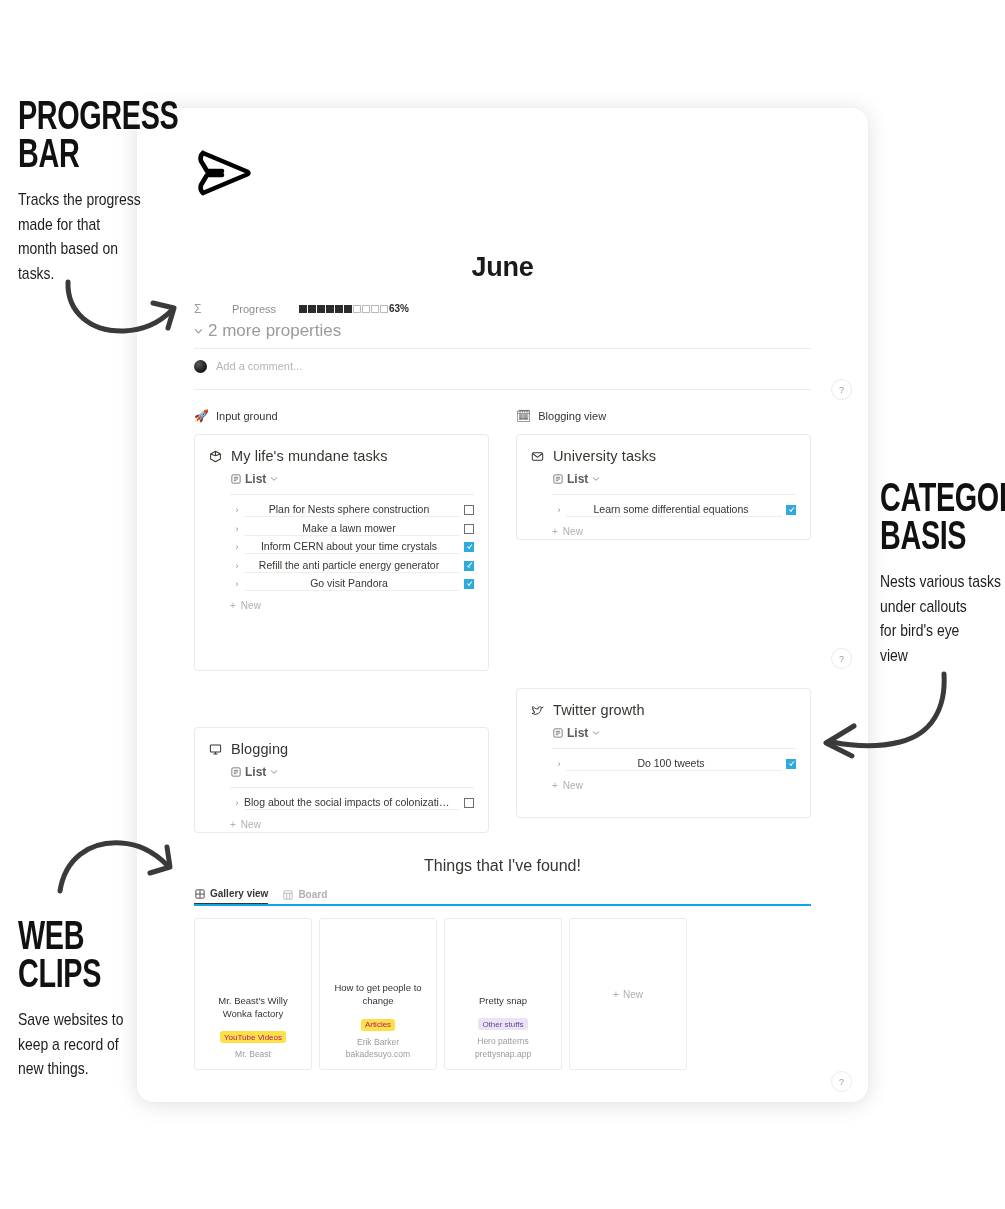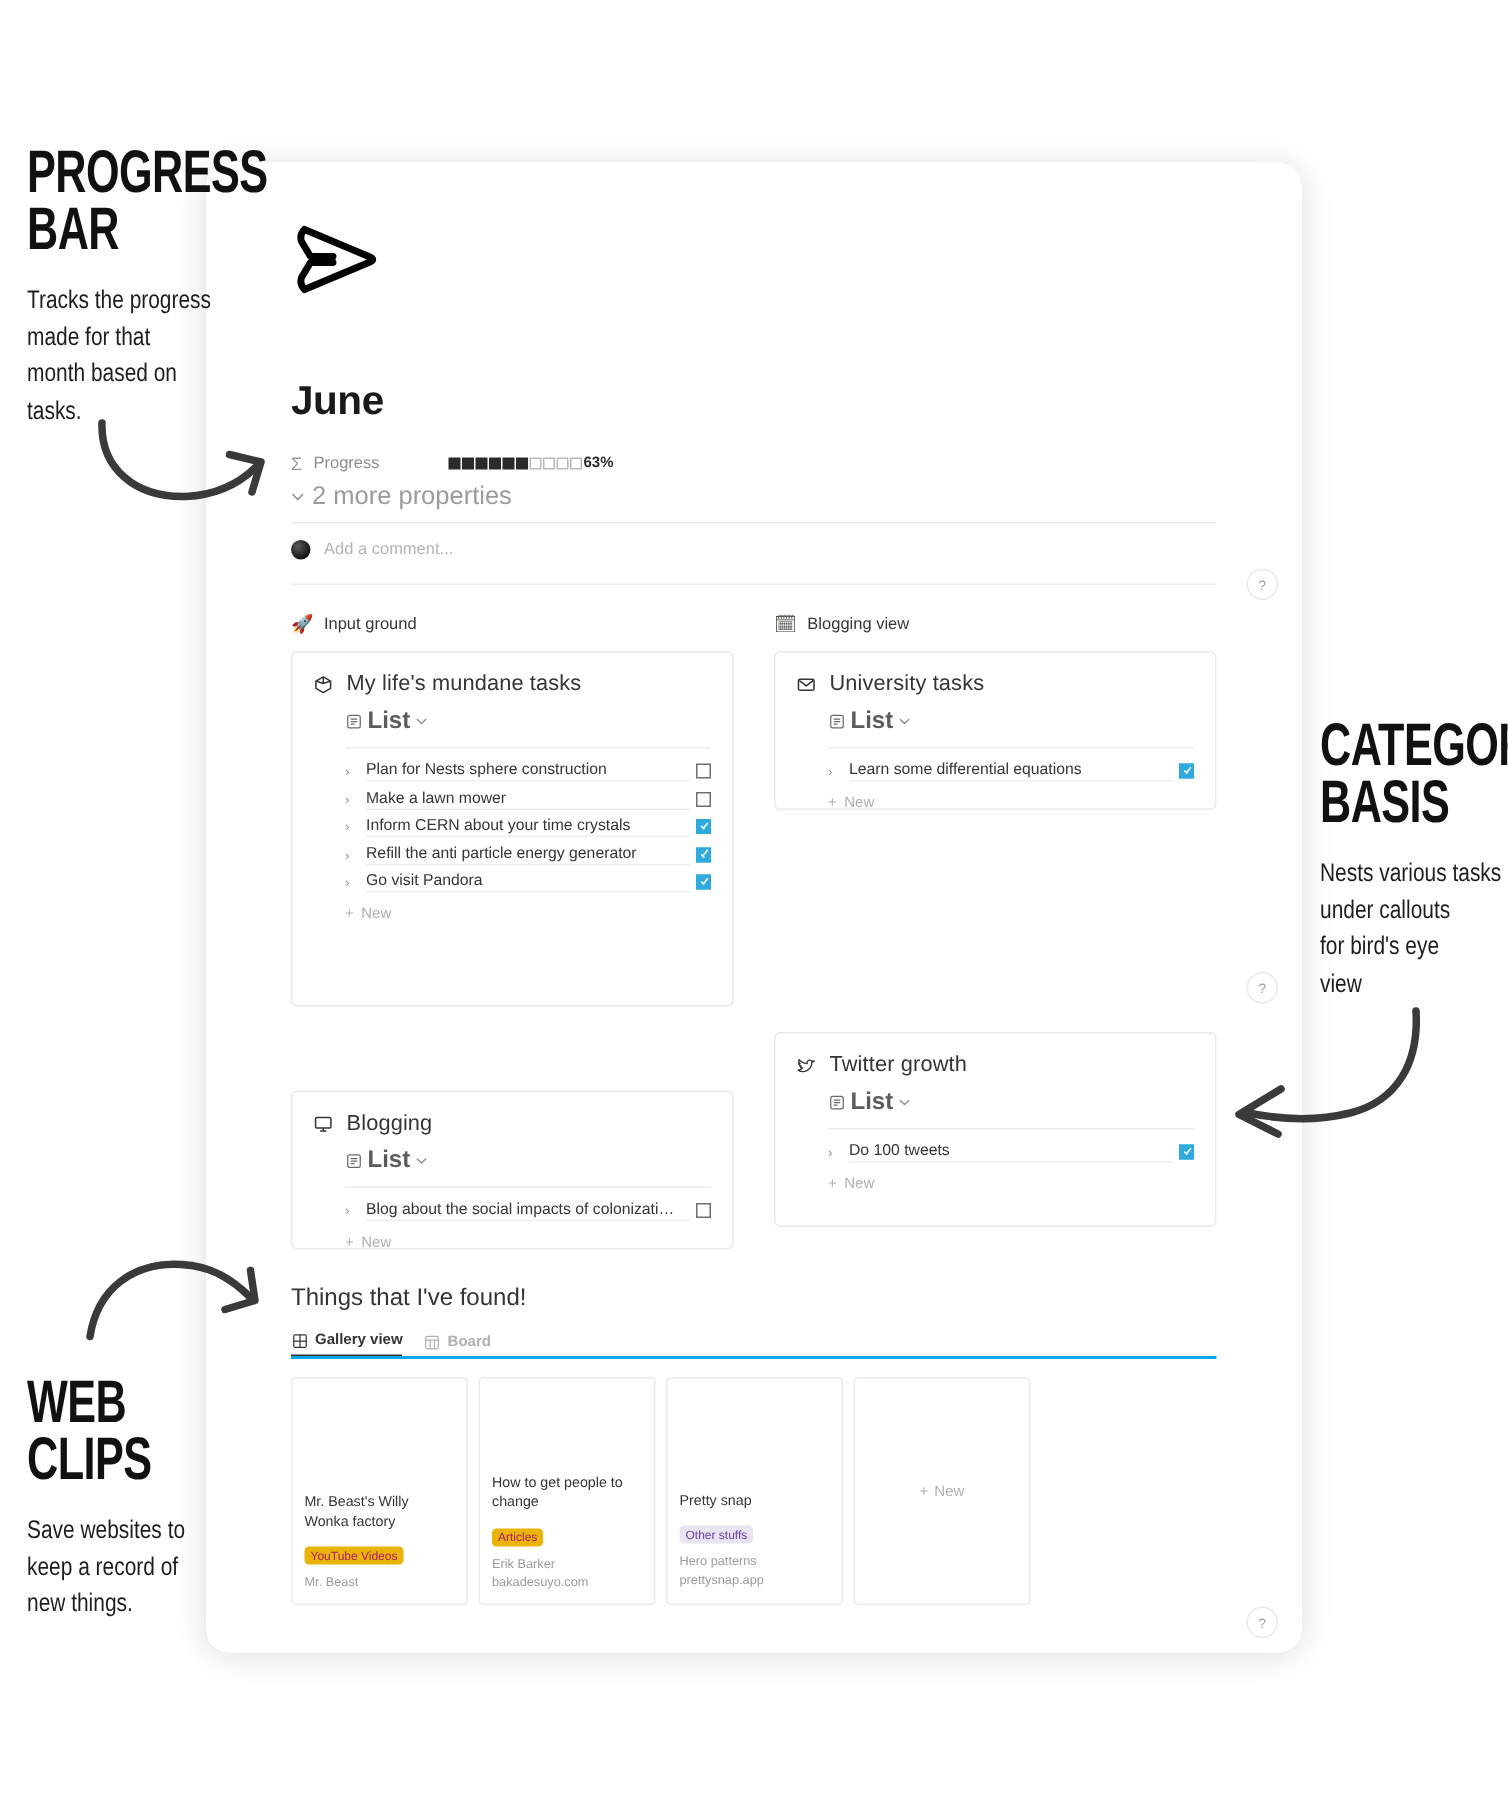--- a/index.html
+++ b/index.html
@@ -58,20 +58,21 @@
     border-radius: 16px;
     box-shadow: 0 2px 22px rgba(0,0,0,0.13), 0 0 1px rgba(0,0,0,0.08);
     z-index: 2;
     overflow: hidden;
   }
   .page-inner {
     position: absolute;
     left: 57px;
     top: 36px;
     width: 617px;
+    text-align: center;
   }
 
   
   .logo-icon { width: 62px; height: 58px; display:block; }
 
   
   .page-title {
     font-size: 27px;
     font-weight: 700;
     color: #1a1a1a;
@@ -139,21 +140,21 @@
   }
   .db-title {
     display:flex; align-items:center; gap:9px;
     font-size: 14.5px; color:#37352f; font-weight:400;
     letter-spacing: 0.1px;
   }
   .db-title .ti { width:13px; height:13px; color:#37352f; display:flex;align-items:center;justify-content:center;}
   .db-viewbar {
     display:flex; align-items:center; gap:4px;
     margin: 8px 0 0 21px;
-    font-size: 16px; color:#5c5c5c; font-weight:600;
+    font-size: 12px; color:#5c5c5c; font-weight:600;
   }
   .db-viewbar .vicon { width:11px;height:11px;display:flex;align-items:center;justify-content:center;color:#6a6a6a;}
   .db-sep { height:1px; background:#ececec; margin: 8px 0 0 21px; }
   .db-rows { margin: 6px 0 0 21px; }
   .db-row {
     display:flex; align-items:center;
     height: 18.5px;
     font-size: 10.5px; color:#37352f;
   }
   .chev { width: 14px; color:#8f8f8f; font-size:9px; flex:0 0 14px;}
@@ -210,21 +211,21 @@
   }
   .gal-cover { flex: 1 1 auto; }
   .gal-meta { padding: 0 8px 8px 8px; }
   .gal-name {
     font-size: 9.5px; color:#37352f; line-height:1.35; margin-bottom: 5px;
   }
   .tag {
     display:inline-block; font-size: 8px; padding: 1.5px 4px;
     border-radius: 3px; margin-bottom: 5px;
   }
-  .tag.pink { background:#eab308; color:#ad1a72; }
+  .tag.pink { background:#fde047; color:#ad1a72; }
   .tag.purple { background:#eae4f2; color:#6940a5; }
   .gal-sub { font-size: 8.5px; color:#9b9b9b; line-height:1.5; }
   .gal-card.newcard {
     align-items:center; justify-content:center;
     color:#b0b0b0; font-size:10px;
     flex-direction: row; gap:4px;
   }
 
   
   .help-btn {

